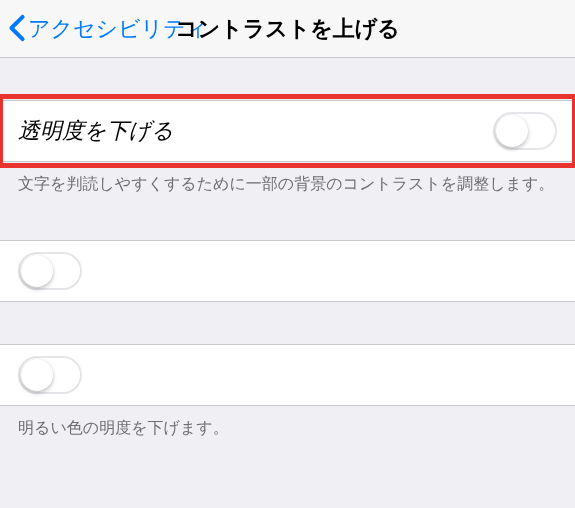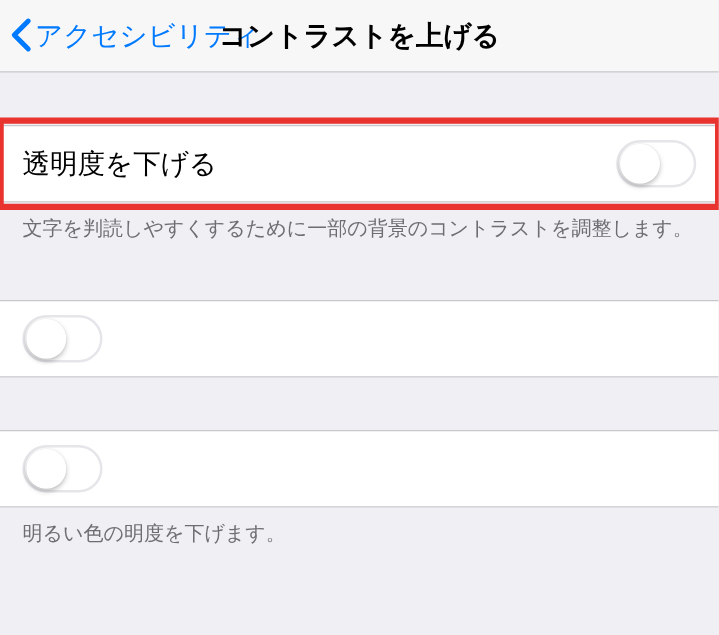--- a/index.html
+++ b/index.html
@@ -33,21 +33,21 @@
     }
     .header-title {
       position: absolute;
       left: 50%;
       transform: translateX(-50%);
       font-size: 22px;
       font-weight: 600;
       color: #000;
     }
     .spacer-top { height: 42px; }
-    .row-wrap { position: relative; }
+    .row-wrap { position: relative; font-style: italic; }
     .highlight-box {
       position: absolute;
       top: -6px;
       left: -2px;
       right: -2px;
       bottom: -6px;
       border: 5px solid #e9332f;
       pointer-events: none;
       z-index: 5;
     }

